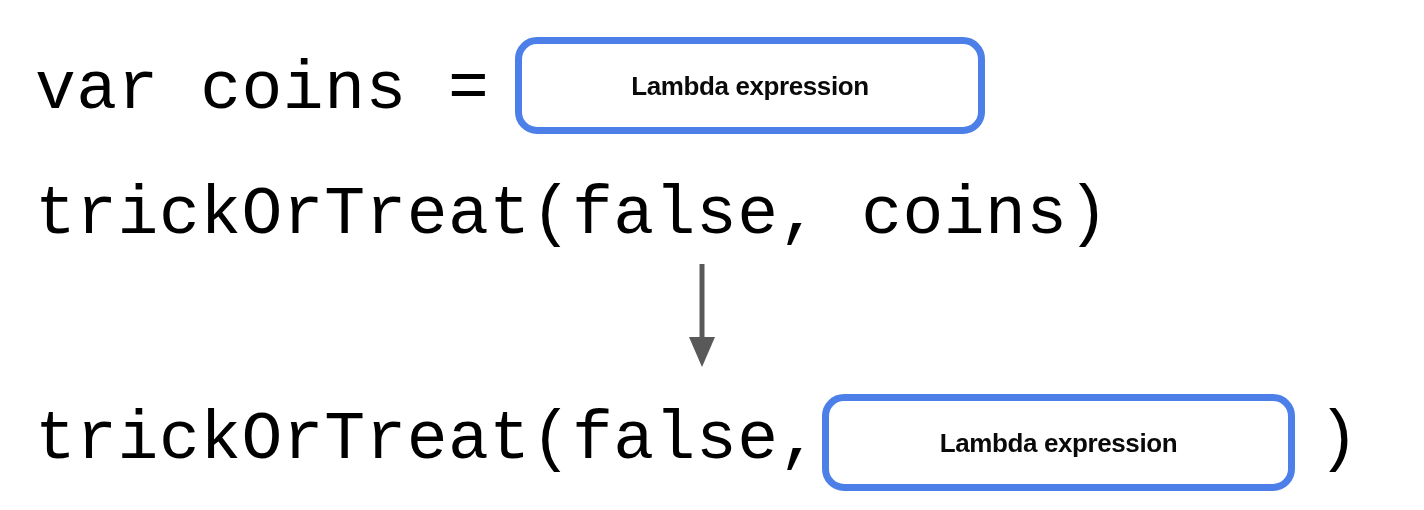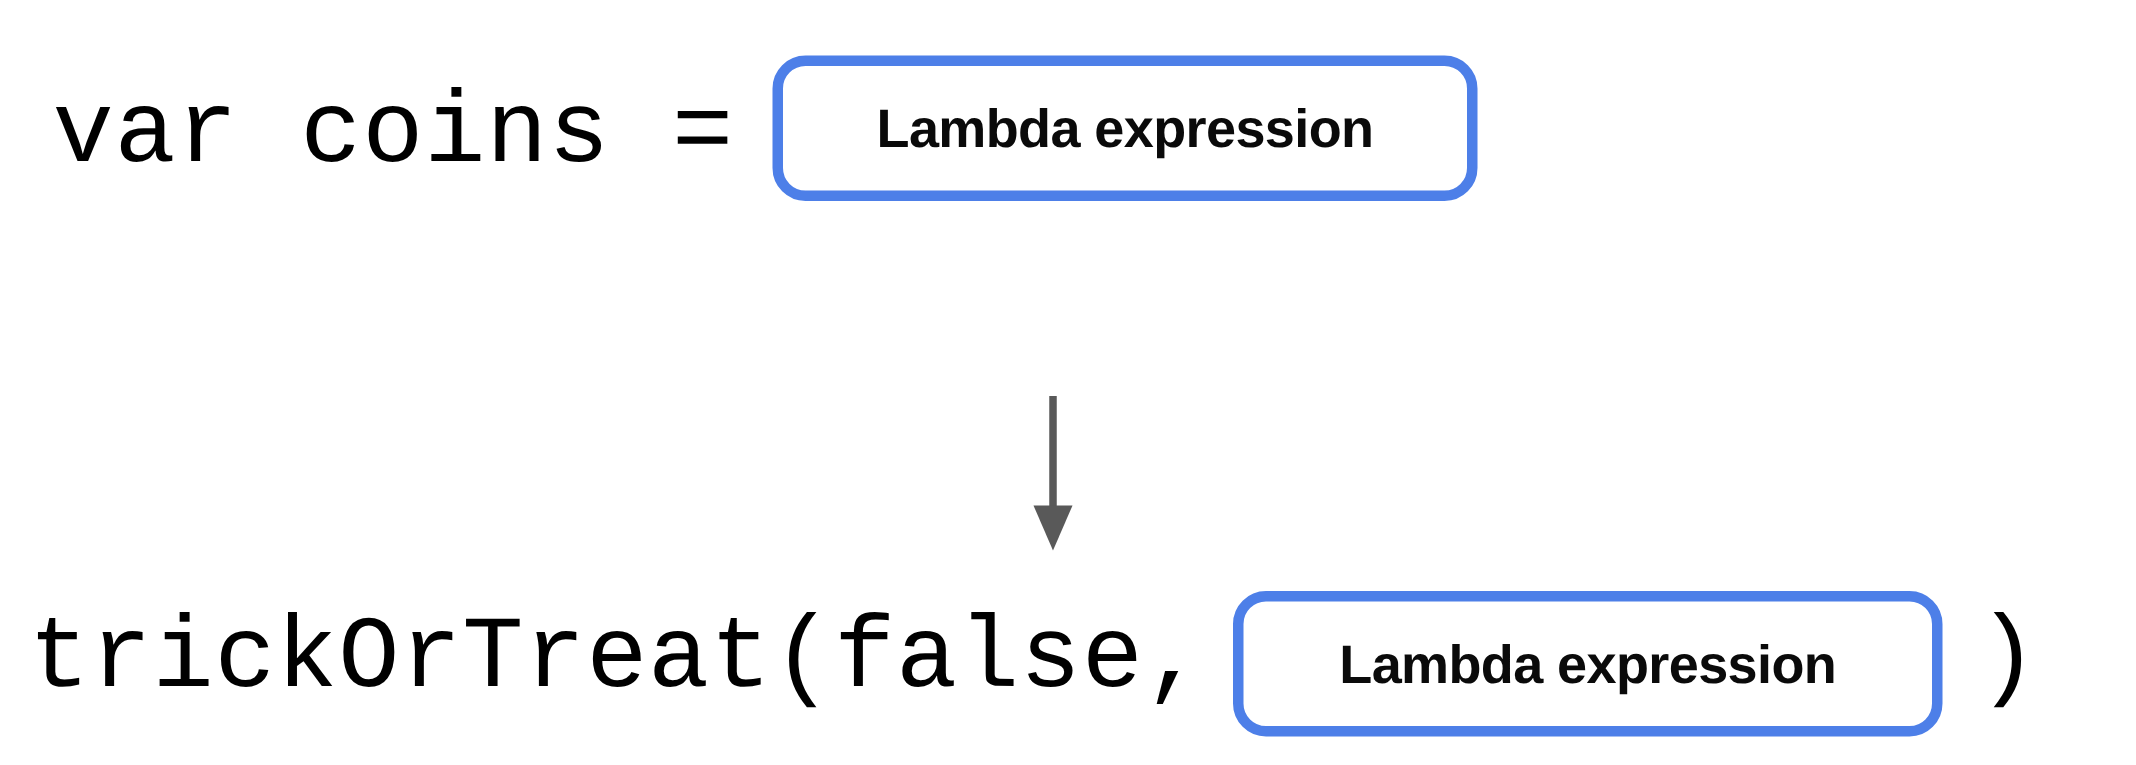--- a/index.html
+++ b/index.html
@@ -41,40 +41,40 @@
     left: 35px;
     top: 56px;
   }
 
   #line-before-2 {
     left: 35px;
     top: 181px;
   }
 
   #line-after {
-    left: 19px;
+    left: 35px;
     top: 406px;
   }
 
   
   .chip {
     position: absolute;
     box-sizing: border-box;
     display: flex;
     align-items: center;
     justify-content: center;
     background: #ffffff;
     border-style: solid;
     border-width: 7px;
     border-radius: 22px;
   }
   .chip-label {
     font-family: "Liberation Sans", sans-serif;
     font-weight: bold;
-    font-size: 36px;
+    font-size: 26px;
     letter-spacing: -0.4px;
     color: #0a0a0a;
     white-space: nowrap;
     line-height: 1;
   }
 
   #chip-top {
     left: 515px;
     top: 37px;
     width: 470px;
@@ -107,20 +107,21 @@
 <body>
 
 <div id="diagram">
 
   <div class="code-line" id="line-before"><span class="code-seg">var coins = </span></div>
 
   <div class="chip" id="chip-top" style="border-color:#4d7fe8;">
     <span class="chip-label">Lambda expression</span>
   </div>
 
+  <div class="code-line" id="line-before-2"><span class="code-seg">trickOrTreat(false, coins)</span></div>
 
   <svg id="arrow" viewBox="0 0 48 116">
     <line x1="24" y1="6" x2="24" y2="82" stroke="#595959" stroke-width="5"></line>
     <polygon points="24,109 11,79 37,79" fill="#595959"></polygon>
   </svg>
 
   <div class="code-line" id="line-after"><span class="code-seg">trickOrTreat(false, </span></div>
 
   <div class="chip" id="chip-bottom" style="border-color:#4d7fe8;">
     <span class="chip-label">Lambda expression</span>

